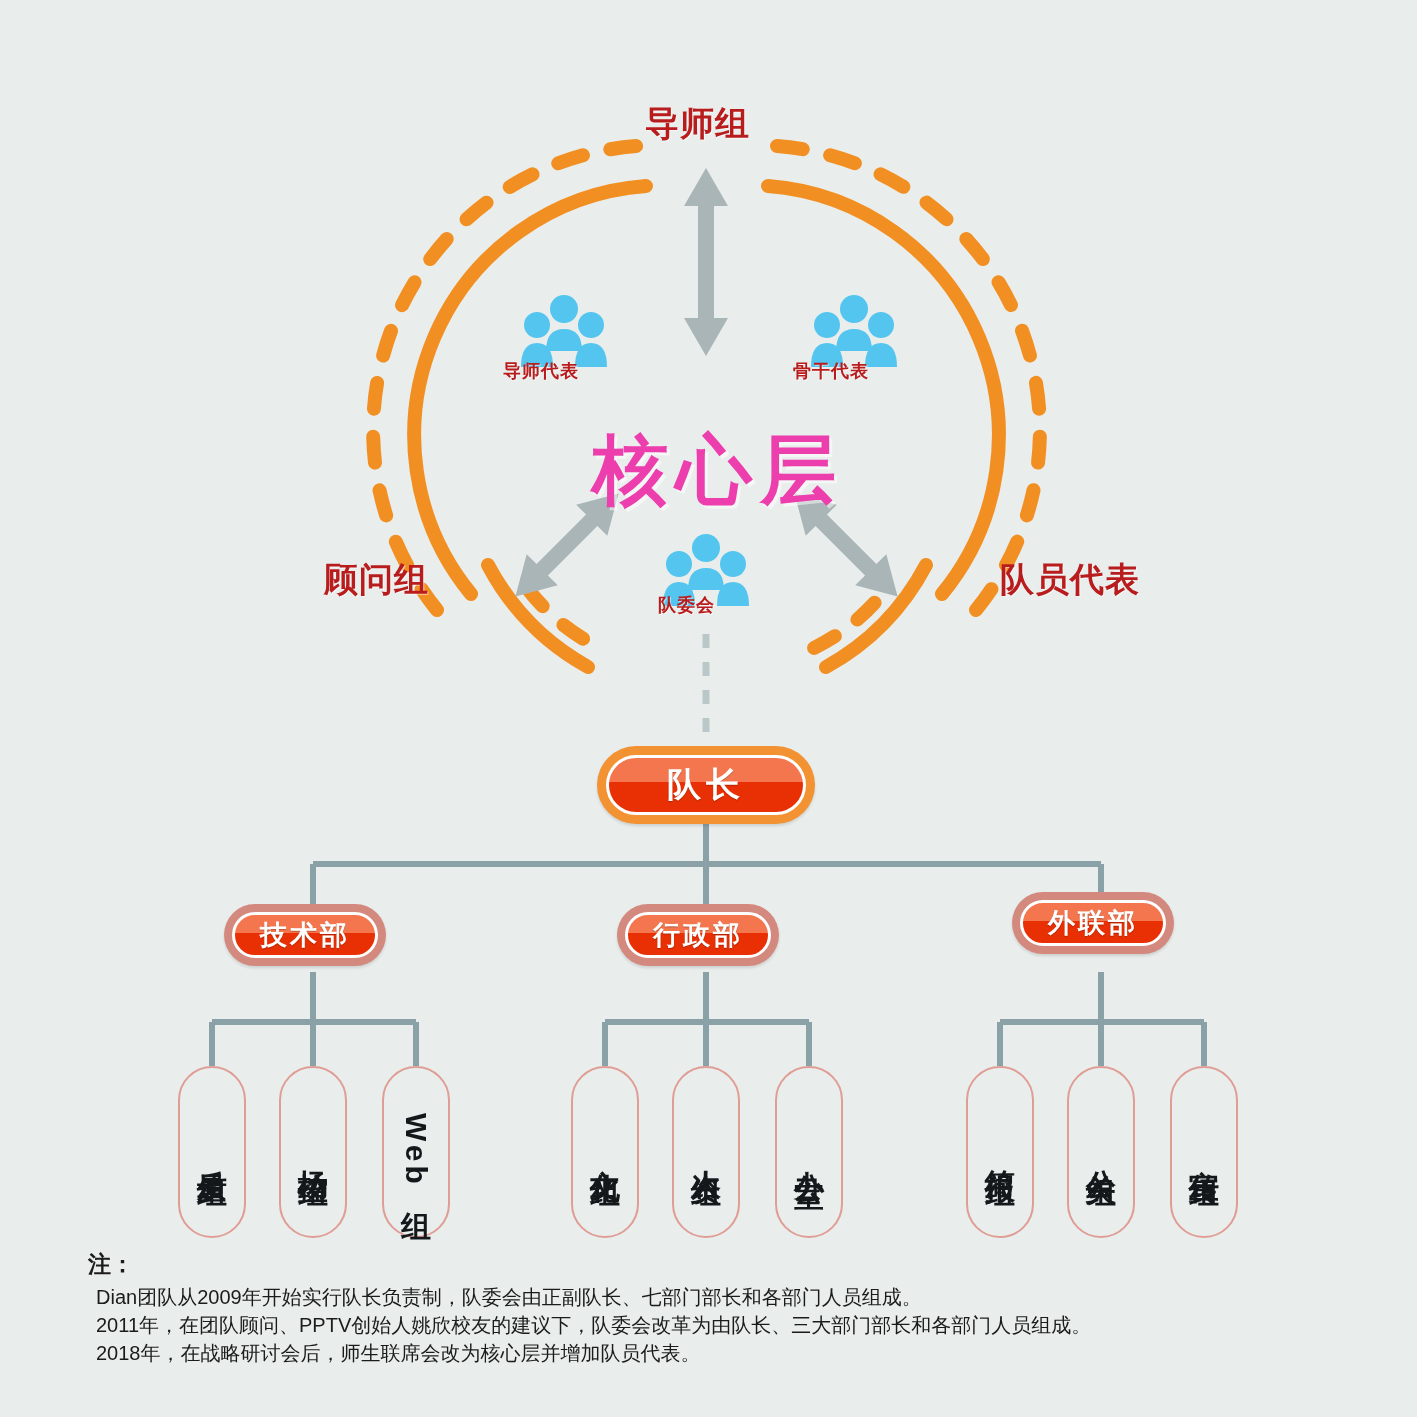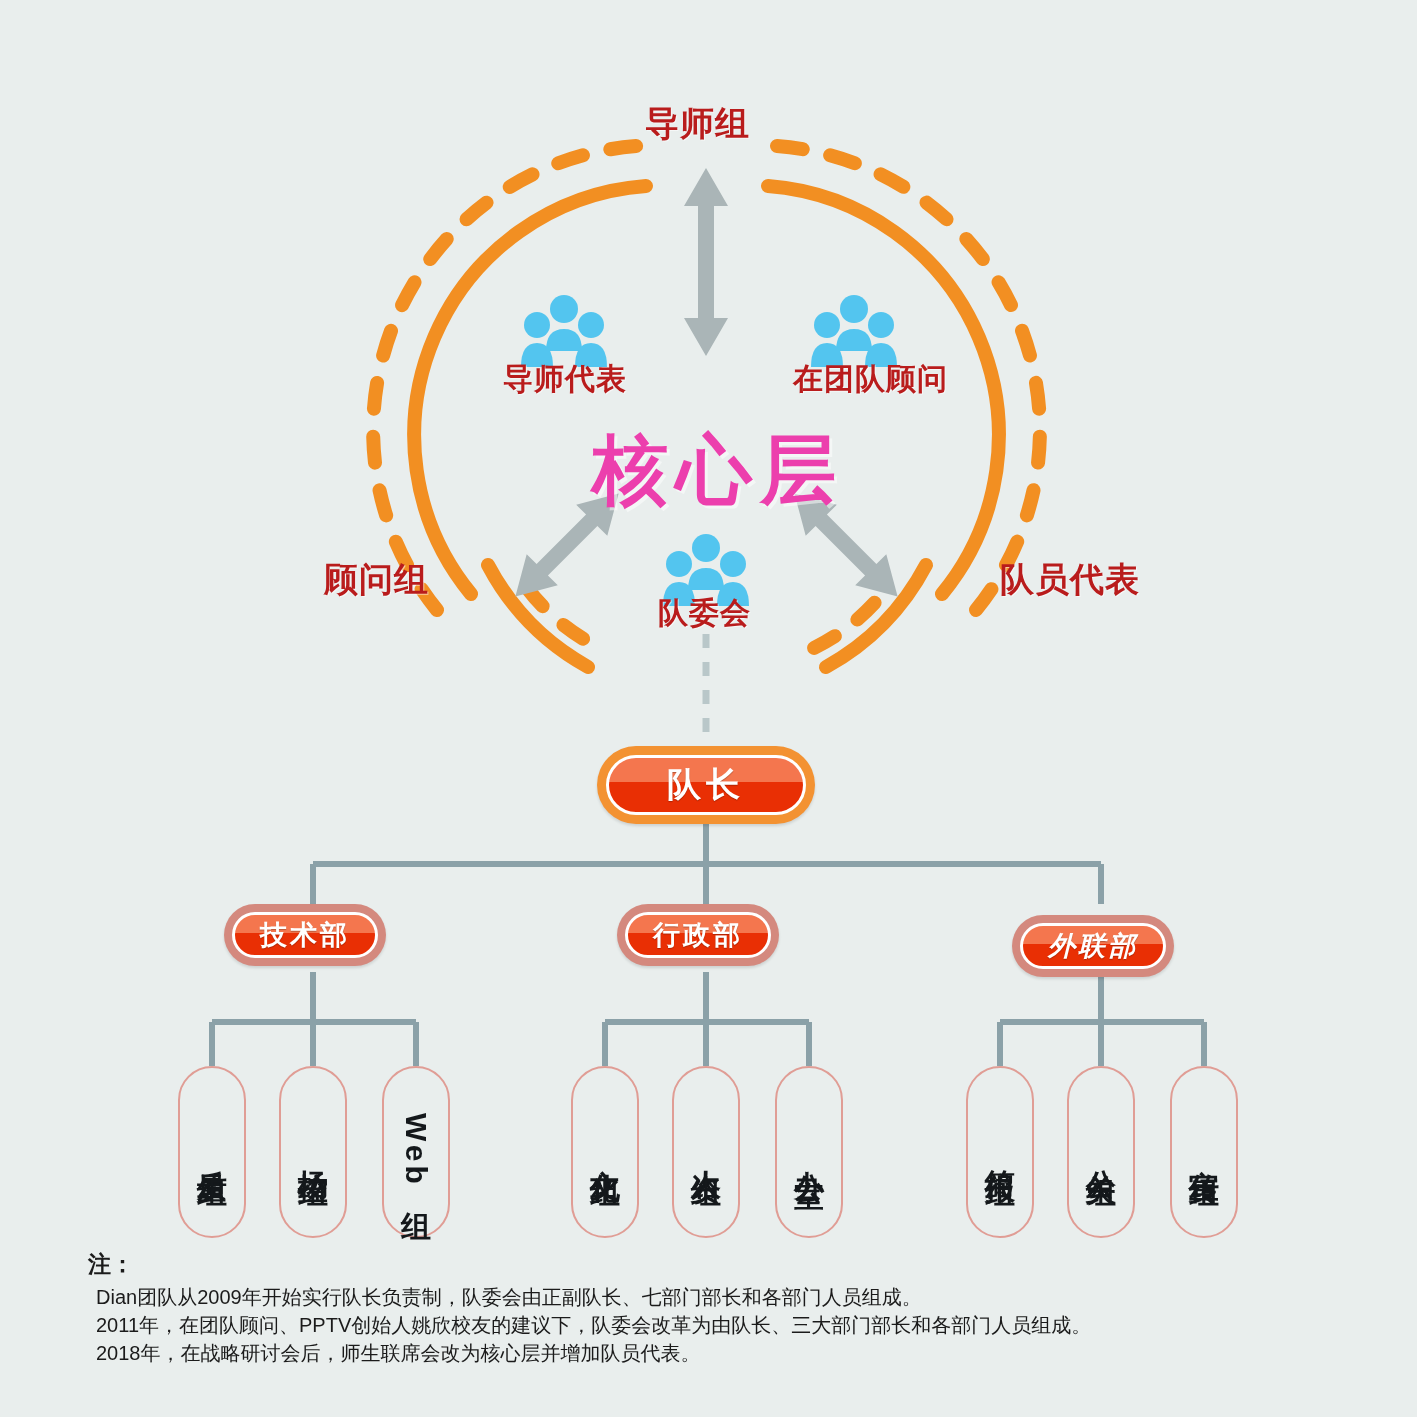--- a/index.html
+++ b/index.html
@@ -17,21 +17,21 @@
 
   .node-label{
     position:absolute;
     color:#b91c1c;
     font-weight:bold;
     white-space:nowrap;
     text-shadow:1px 1px 0 rgba(255,255,255,.55);
     letter-spacing:1px;
   }
   .outer-label{font-size:34px;}
-  .inner-label{font-size:30px;}
+  .inner-label{font-size:18px;}
 
   #core-title{
     position:absolute;
     color:#ec3fad;
     font-size:76px;
     font-weight:bold;
     letter-spacing:8px;
     white-space:nowrap;
     text-shadow:3px 3px 0 rgba(255,255,255,.5);
   }
@@ -197,37 +197,37 @@
   </svg>
 
   <div class="node-label outer-label" style="left:645px;top:101px;">导师组</div>
 
   <div class="node-label outer-label" style="left:324px;top:557px;">顾问组</div>
 
   <div class="node-label outer-label" style="left:1000px;top:557px;">队员代表</div>
 
   <div class="node-label inner-label" style="left:503px;top:359px;">导师代表</div>
 
-  <div class="node-label inner-label" style="left:793px;top:359px;">在团队顾问</div>
+  <div class="node-label inner-label" style="left:793px;top:359px;">骨干代表</div>
 
   <div class="node-label inner-label" style="left:658px;top:593px;">队委会</div>
 
   <div id="core-title" style="left:592px;top:420px;">核心层</div>
 
   <div class="pill" id="leader-box" style="left:597px;top:746px;">
     <div class="inner">队长</div>
   </div>
 
   <div class="pill dept-box" style="left:617px;top:904px;">
     <div class="inner">行政部</div>
   </div>
   <div class="pill dept-box" style="left:224px;top:904px;">
     <div class="inner">技术部</div>
   </div>
-  <div class="pill dept-box" style="left:1012px;top:915px;font-style:italic;">
+  <div class="pill dept-box" style="left:1012px;top:892px;">
     <div class="inner">外联部</div>
   </div>
 
   <div class="sub-box" style="left:178px;top:1066px;">
     <span class="vtext">质量组</span>
   </div>
   <div class="sub-box" style="left:279px;top:1066px;">
     <span class="vtext">场控组</span>
   </div>
   <div class="sub-box" style="left:382px;top:1066px;">

